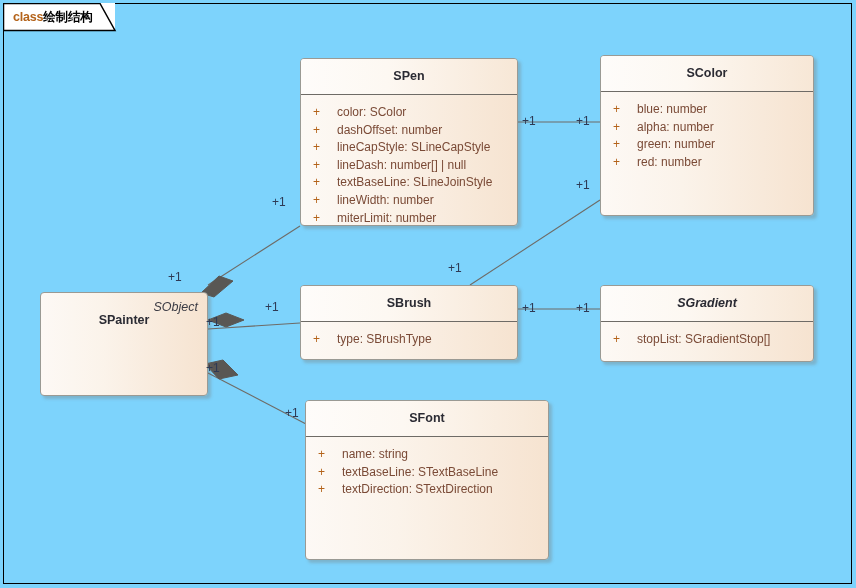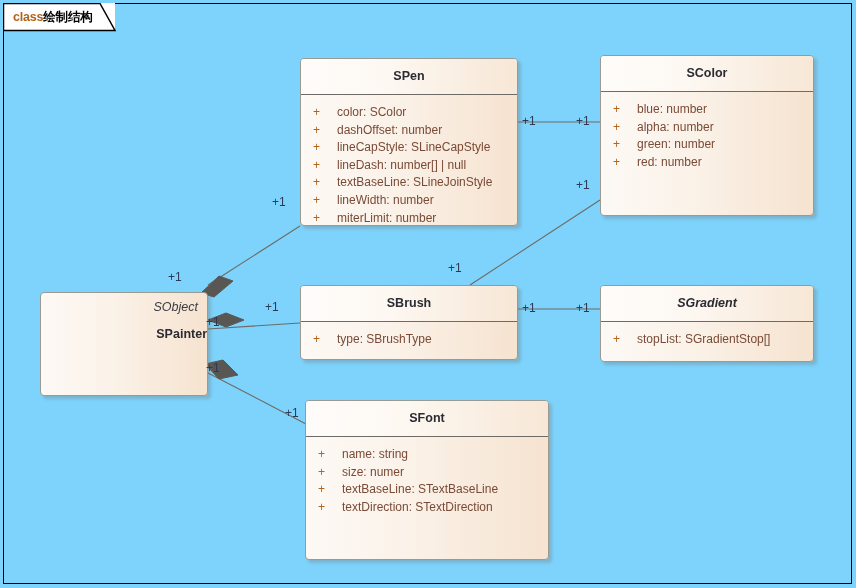--- a/index.html
+++ b/index.html
@@ -174,21 +174,21 @@
     </svg>
     <div class="frame-tab-label">
       <span class="kw">class</span><span class="zh">绘制结构</span>
     </div>
   </div>
 
   <div id="class-layer">
       <div class="uml-class" style="left: 40px; top: 292px; width: 168px; height: 104px;">
         <div class="uml-header" style="height: 102px; border-bottom: none; background: transparent;">
           <div class="uml-stereotype">SObject</div>
-          <div class="uml-name" style="top: 34px; text-align: right;">SPainter</div>
+          <div class="uml-name" style="top: 20px;">SPainter</div>
         </div>
       </div>
       <div class="uml-class" style="left: 300px; top: 58px; width: 218px; height: 168px;">
         <div class="uml-header">
           <div class="uml-name">SPen</div>
         </div>
         <div class="uml-attrs">
           <div class="attr-row"><span class="attr-vis">+</span><span class="attr-text">color: SColor</span></div>
           <div class="attr-row"><span class="attr-vis">+</span><span class="attr-text">dashOffset: number</span></div>
           <div class="attr-row"><span class="attr-vis">+</span><span class="attr-text">lineCapStyle: SLineCapStyle</span></div>
@@ -224,21 +224,20 @@
         <div class="uml-attrs">
           <div class="attr-row"><span class="attr-vis">+</span><span class="attr-text">stopList: SGradientStop[]</span></div>
         </div>
       </div>
       <div class="uml-class" style="left: 305px; top: 400px; width: 244px; height: 160px;">
         <div class="uml-header">
           <div class="uml-name">SFont</div>
         </div>
         <div class="uml-attrs">
           <div class="attr-row"><span class="attr-vis">+</span><span class="attr-text">name: string</span></div>
-          <div class="attr-row"><span class="attr-vis">+</span><span class="attr-text">size: numer</span></div>
           <div class="attr-row"><span class="attr-vis">+</span><span class="attr-text">textBaseLine: STextBaseLine</span></div>
           <div class="attr-row"><span class="attr-vis">+</span><span class="attr-text">textDirection: STextDirection</span></div>
         </div>
       </div>
     </div>
 
   <div id="mult-layer">
       <div class="mult" style="left: 272px; top: 195px;">+1</div>
       <div class="mult" style="left: 168px; top: 270px;">+1</div>
       <div class="mult" style="left: 206px; top: 315px;">+1</div>

